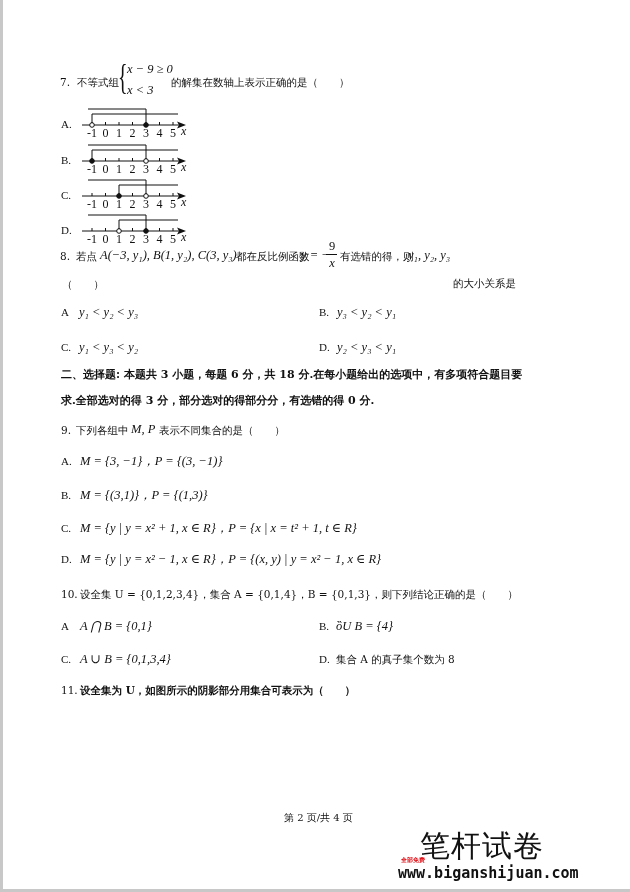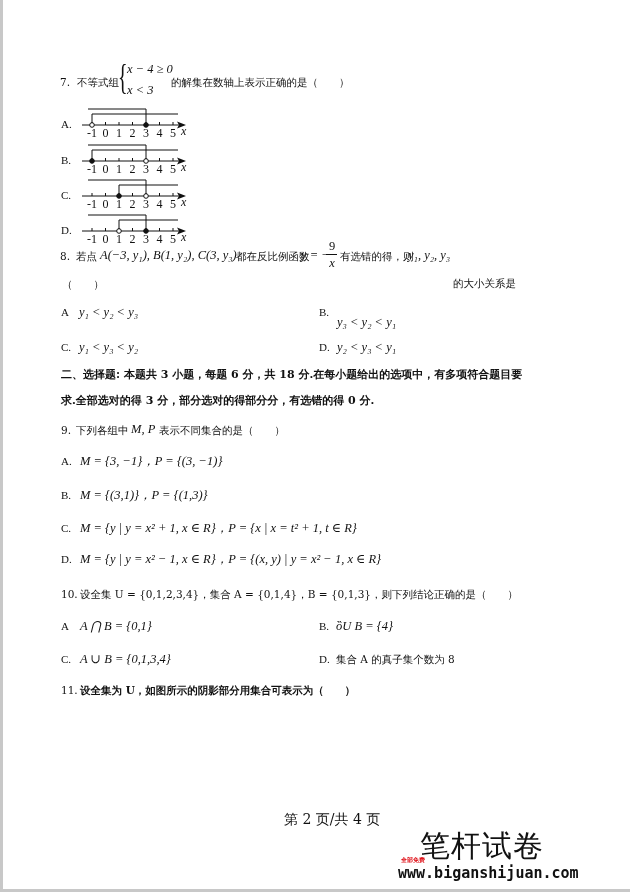--- a/index.html
+++ b/index.html
@@ -8,33 +8,33 @@
   .edge-left { position:absolute; left:0; top:0; width:3px; height:892px; background:#c8c8c8; }
   .edge-bottom { position:absolute; left:0; bottom:0; width:630px; height:3px; background:#c8c8c8; }
   .t { position:absolute; font-size:10.5px; white-space:nowrap; line-height:14px; }
   .m { font-family:"Liberation Serif","DejaVu Serif",serif; font-style:italic; font-size:12.5px; }
   .b { font-weight:bold; font-size:11px; }
   .opt { font-family:"Liberation Serif",serif; font-size:11px; }
   .brace { position:absolute; font-family:"Liberation Serif",serif; font-size:36px; line-height:36px; transform:scaleX(0.55); transform-origin:left; }
   .wm-big { position:absolute; font-family:"DejaVu Sans",sans-serif; font-size:30px; color:#111; font-weight:500; letter-spacing:1px; }
   .wm-url { position:absolute; font-family:"DejaVu Sans Mono","Liberation Mono",monospace; font-size:15px; color:#111; font-weight:bold; }
   .wm-red { position:absolute; font-family:"DejaVu Sans",sans-serif; font-size:6px; color:#e0161d; font-weight:bold; }
-  .footer { position:absolute; font-size:14px; }
+  .footer { position:absolute; font-size:10px; }
 </style>
 </head>
 <body>
 
 <div class="edge-left"></div>
 <div class="edge-bottom"></div>
 
 <div>
   <span class="t" style="left:60px;top:75px;">7.</span>
   <span class="t" style="left:77px;top:75px;">不等式组</span>
   <span class="brace" style="left:118px;top:59px;">{</span>
-  <span class="t m" style="left:127px;top:62px;">x − 4 ≥ 0</span>
+  <span class="t m" style="left:127px;top:62px;">x − 9 ≥ 0</span>
   <span class="t m" style="left:127px;top:83px;">x &lt; 3</span>
   <span class="t" style="left:171px;top:75px;">的解集在数轴上表示正确的是（　　）</span>
 </div>
 
 <div id="numlines">
     <div>
       <span class="t opt" style="left: 61px; top: 117px;">A.</span>
       <svg width="130" height="40" style="position: absolute; left: 0px; top: 105px; overflow: visible;">
         <line x1="82" y1="20" x2="180" y2="20" stroke="#111" stroke-width="1"></line>
         <polygon points="186,20 177,16.5 179,20 177,23.5" fill="#111"></polygon>
@@ -149,21 +149,21 @@
   <div style="position:absolute;left:326px;top:254px;width:11px;border-top:1px solid #111;"></div>
   <span class="t m" style="left:327px;top:256px;width:10px;text-align:center;">x</span>
   <span class="t" style="left:340px;top:249px;">有选错的得，则</span>
   <span class="t m" style="left:408px;top:248px;">y₁, y₂, y₃</span>
   <span class="t" style="left:453px;top:249px;margin-top:27px;">的大小关系是</span>
   <span class="t" style="left:62px;top:277px;">（　　）</span>
 
   <span class="t opt" style="left:61px;top:305px;">A</span>
   <span class="t m" style="left:79px;top:305px;">y₁ &lt; y₂ &lt; y₃</span>
   <span class="t opt" style="left:319px;top:305px;">B.</span>
-  <span class="t m" style="left:337px;top:315px;">y₃ &lt; y₂ &lt; y₁</span>
+  <span class="t m" style="left:337px;top:305px;">y₃ &lt; y₂ &lt; y₁</span>
   <span class="t opt" style="left:61px;top:340px;">C.</span>
   <span class="t m" style="left:79px;top:340px;">y₁ &lt; y₃ &lt; y₂</span>
   <span class="t opt" style="left:319px;top:340px;">D.</span>
   <span class="t m" style="left:337px;top:340px;">y₂ &lt; y₃ &lt; y₁</span>
 </div>
 
 <div>
   <span class="t b" style="left:61px;top:368px;">二、选择题: 本题共 3 小题，每题 6 分，共 18 分.在每小题给出的选项中，有多项符合题目要</span>
   <span class="t b" style="left:61px;top:394px;">求.全部选对的得 3 分，部分选对的得部分分，有选错的得 0 分.</span>
 </div>

